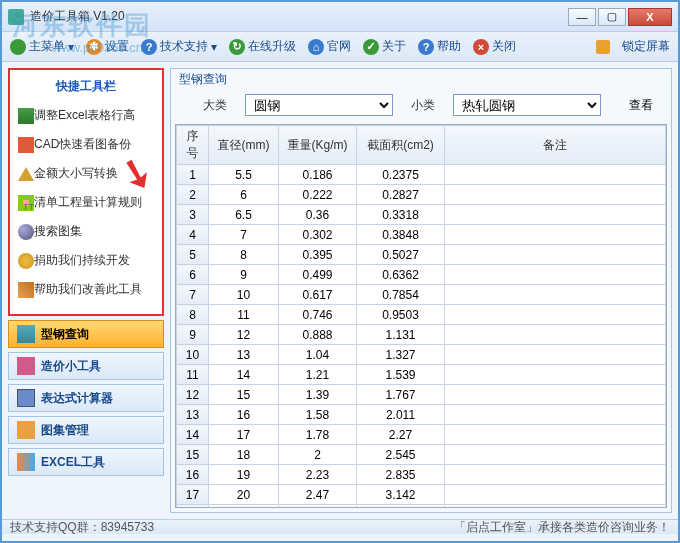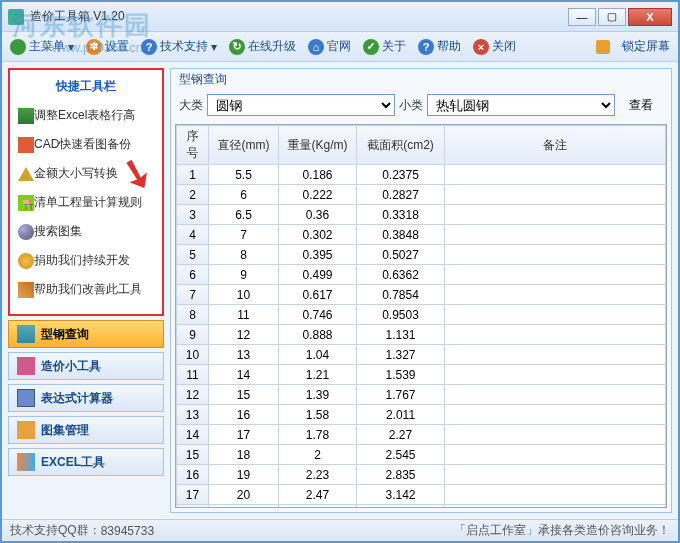--- a/index.html
+++ b/index.html
@@ -47,37 +47,37 @@
 .nav-item.active { background: linear-gradient(#ffd870,#ffb030); color: #000; border-color: #d89020; }
 .nav-icon { width: 18px; height: 18px; }
 .nav-icon.steel { background: linear-gradient(#5ab,#389); }
 .nav-icon.tool { background: #d05a8a; }
 .nav-icon.calc { background: #6a8acc; border: 1px solid #456; }
 .nav-icon.album { background: #e8a040; }
 .nav-icon.ex { background: linear-gradient(90deg,#e84,#4ae); }
 
 .main { flex: 1; border: 1px solid #a8c4e4; background: #f5f9fe; display: flex; flex-direction: column; }
 .group-title { padding: 2px 8px; color: #1a4a8a; }
-.query-row { display: flex; align-items: center; gap: 4px; padding: 4px 8px; }
+.query-row { display: flex; align-items: center; gap: 18px; padding: 4px 8px; margin-left: 24px; }
 .query-row label { color: #333; }
 .query-row select { flex: 1; height: 22px; border: 1px solid #7a9acc; background: #fff; padding: 0 4px; }
 .query-row .view-btn { padding: 2px 10px; cursor: pointer; }
 
 .table-wrap { flex: 1; margin: 4px; border: 1px solid #9ab; background: #fff; overflow-y: scroll; overflow-x: hidden; }
 table { width: 100%; border-collapse: collapse; table-layout: fixed; }
 th, td { border: 1px solid #c8d4e4; padding: 2px 4px; text-align: center; height: 20px; font-size: 12px; }
 th { background: linear-gradient(#f4f8fd,#e4ecf7); color: #333; font-weight: normal; position: sticky; top: 0; }
 td.rowhdr { background: linear-gradient(#f4f8fd,#e4ecf7); font-weight: normal; }
 col.c0 { width: 32px; }
 col.c1 { width: 70px; }
 col.c2 { width: 78px; }
 col.c3 { width: 88px; }
 col.c4 { width: auto; }
 
-.statusbar { height: 22px; background: linear-gradient(#eaf2fb,#dbe8f7); border-top: 1px solid #b9cde6; display: flex; align-items: center; padding: 0 8px; font-size: 12px; color: #555; }
+.statusbar { height: 15px; background: linear-gradient(#eaf2fb,#dbe8f7); border-top: 1px solid #b9cde6; display: flex; align-items: center; padding: 0 8px; font-size: 12px; color: #555; }
 .statusbar .spacer { flex: 1; }
 
 ::-webkit-scrollbar { width: 16px; }
 ::-webkit-scrollbar-track { background: #e8eef7; border-left: 1px solid #c0d0e4; }
 ::-webkit-scrollbar-thumb { background: linear-gradient(#d4e2f4,#b8cce8); border: 1px solid #9ab; }
 ::-webkit-scrollbar-button { background: #d8e4f4; height: 16px; border: 1px solid #9ab; }
 </style>
 </head>
 <body>
 

